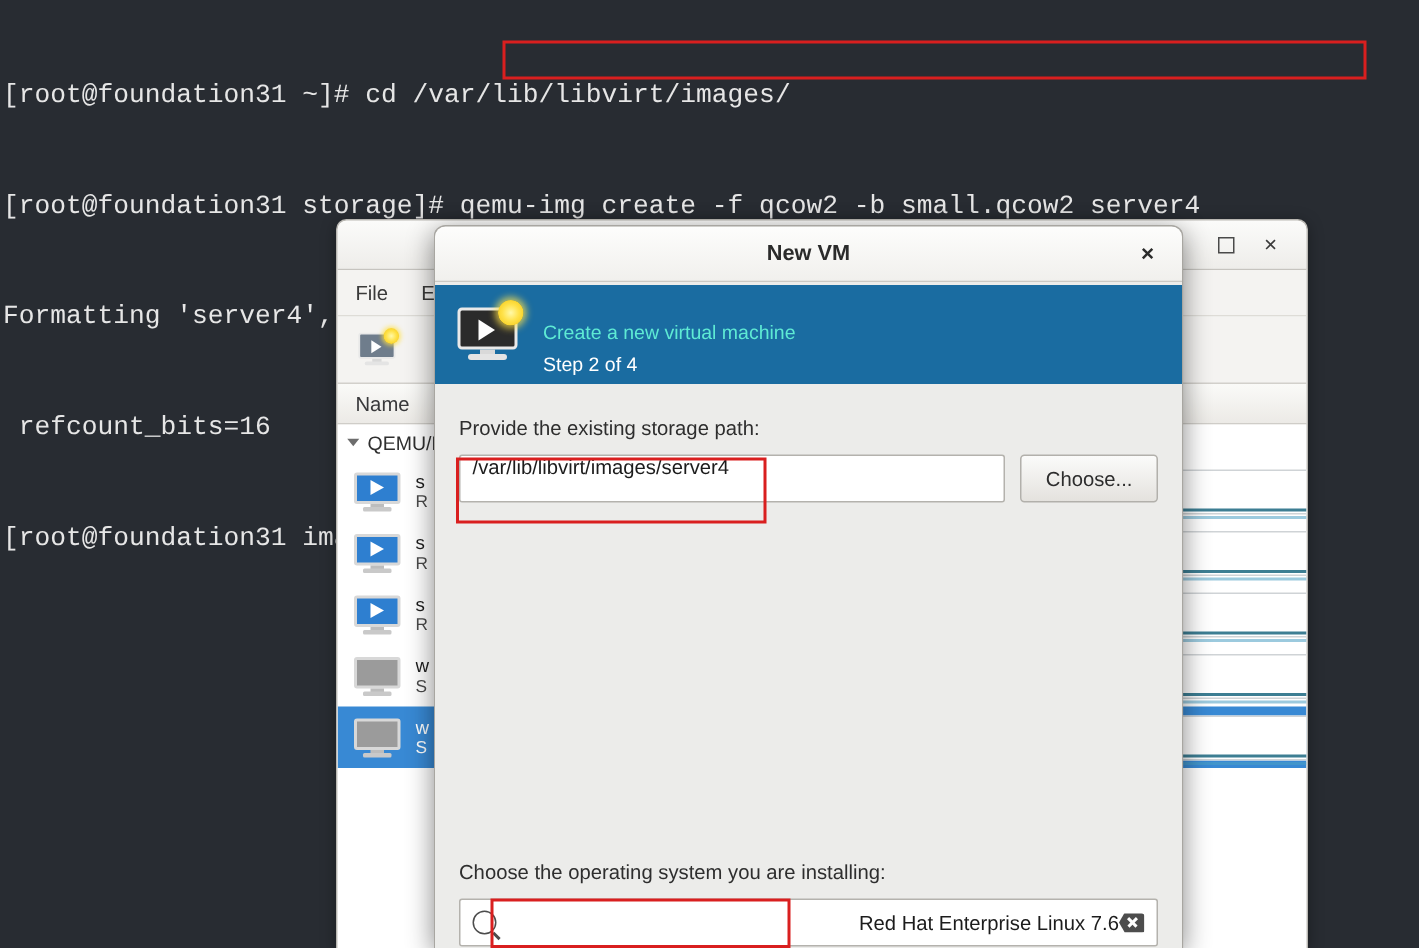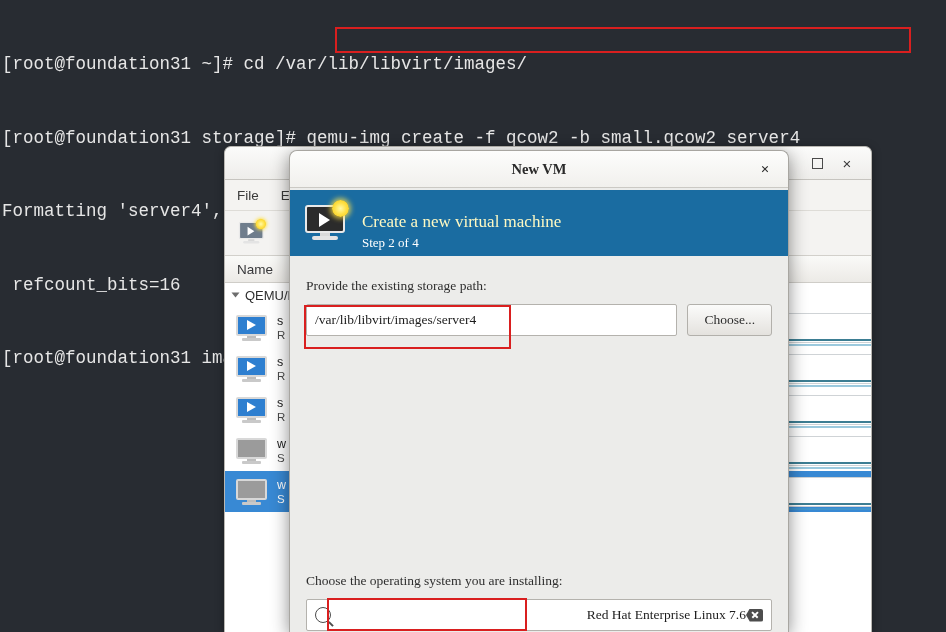--- a/index.html
+++ b/index.html
@@ -137,21 +137,21 @@
     border-top:5.5px solid transparent;border-bottom:5.5px solid transparent;
   }
 
   
   #dialog{
     position:absolute;left:289px;top:150px;width:500px;height:482px;
     background:#ececea;
     border:1px solid #a8a6a1;border-bottom:none;
     border-radius:8px 8px 0 0;
     box-shadow:0 4px 18px rgba(0,0,0,.45);
-    overflow:hidden;box-sizing:border-box;font-family:Liberation Serif, serif;
+    overflow:hidden;box-sizing:border-box;
   }
   #dlg-titlebar{
     height:36px;background:linear-gradient(#fdfdfc,#f1f0ed);
     border-bottom:1px solid #cbc9c4;
     border-radius:7px 7px 0 0;
     display:flex;align-items:center;justify-content:center;
     position:relative;
   }
   #dlg-title{font-size:14.5px;font-weight:bold;color:#2b2b2b;}
   #dlg-close{
@@ -175,29 +175,29 @@
   }
   .banner-icon .stnd{position:absolute;left:18px;top:30px;width:10px;height:4px;background:#d9d9d9;}
   .banner-icon .bs{position:absolute;left:10px;top:33px;width:26px;height:4px;background:#e4e4e4;border-radius:2px;}
   .banner-icon .star{
     position:absolute;right:-1px;top:-3px;width:17px;height:17px;
     background:radial-gradient(circle at 50% 50%, #fff9a8 0%, #ffe24a 45%, #f2c40e 100%);
     border-radius:50%;
     box-shadow:0 0 5px 2px rgba(255,226,74,.75);
   }
   #banner-text{display:flex;flex-direction:column;justify-content:center;}
-  #banner-title{font-size:17px;color:#fef9c3;line-height:22px;margin-top:16px;}
+  #banner-title{font-size:13px;color:#5eead4;line-height:22px;margin-top:16px;}
   #banner-sub{font-size:13px;color:#ffffff;line-height:19px;}
 
   #dlg-body{padding:22px 16px 4px 16px;position:relative;height:calc(100% - 106px);box-sizing:border-box;}
   .field-label{font-size:13.5px;color:#2e2e2e;margin-bottom:10px;}
   .path-row{display:flex;align-items:center;gap:10px;}
   .text-input{
     flex:1;height:32px;background:#ffffff;border:1px solid #b4b2ad;
-    border-radius:2px;display:flex;align-items:center;padding:0 8px;
+    border-radius:2px;display:flex;align-items:flex-start;padding:0 8px;
     font-size:13.5px;color:#1c1c1c;box-sizing:border-box;
   }
   .btn{
     height:32px;padding:0 16px;background:linear-gradient(#fbfbfa,#e4e2de);
     border:1px solid #b2b0ab;border-radius:3px;
     font-size:13.5px;color:#2d2d2d;display:flex;align-items:center;
     box-sizing:border-box;
   }
   .annot-red{
     position:absolute;border:2.5px solid #d91f1f;box-sizing:border-box;pointer-events:none;

